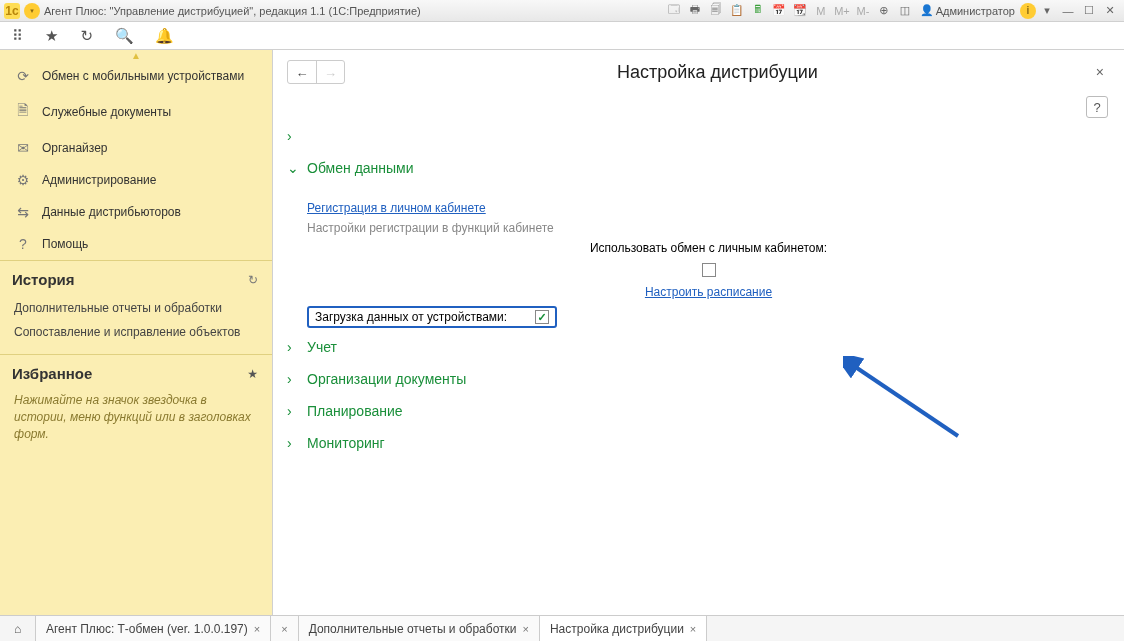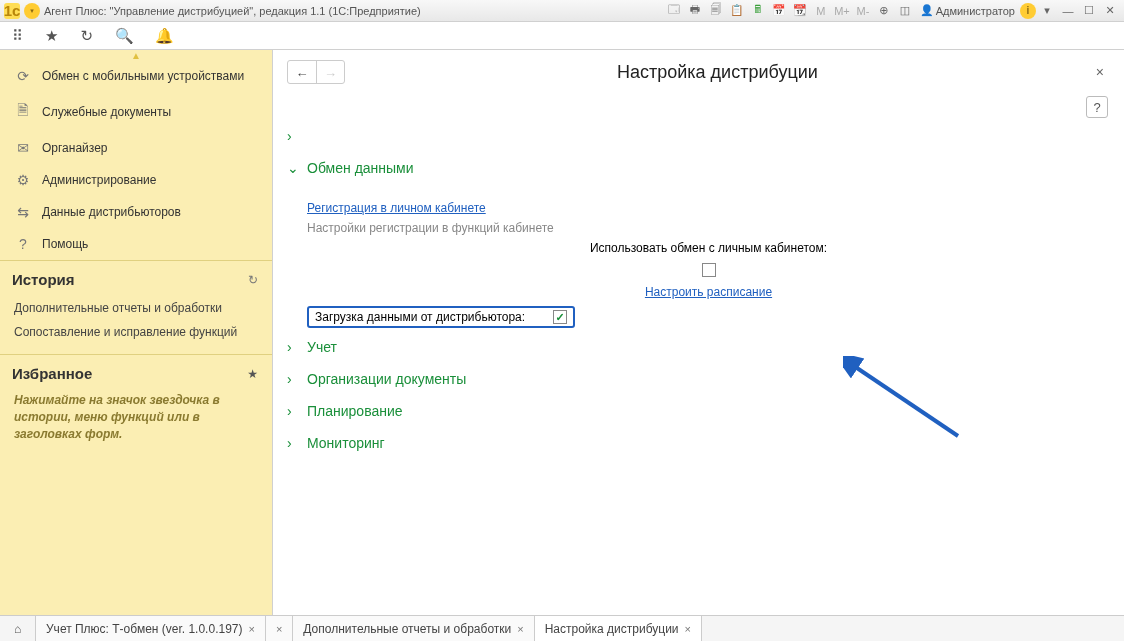--- a/index.html
+++ b/index.html
@@ -19,21 +19,21 @@
     display: flex;
     align-items: center;
     padding: 0 4px;
   }
   .titlebar-left { display: flex; align-items: center; gap: 4px; flex: 1; }
   .titlebar-right { display: flex; align-items: center; gap: 1px; }
   .tb-icon-1c {
     width: 16px; height: 16px;
     background: #ffdd55; border-radius: 3px;
     display:flex;align-items:center;justify-content:center;
-    font-size:15px;font-weight:bold;color:#b8860b;
+    font-size:12px;font-weight:bold;color:#b8860b;
   }
   .tb-dropdown {
     width:16px;height:16px;background:#ffcc33;border-radius:8px;
     display:flex;align-items:center;justify-content:center;
     font-size:7px;color:#8b6914;
   }
   .tb-title { color: #555; font-size: 11px; }
   .tb-btn {
     width: 20px; height: 18px;
     display: flex; align-items: center; justify-content: center;
@@ -87,21 +87,21 @@
     width:18px;color:#777;font-size:14px;text-align:center;
   }
   .section-hdr {
     display:flex;align-items:center;justify-content:space-between;
     padding: 10px 14px 6px 12px;
   }
   .section-title { font-size:15px; font-weight:bold; color:#333;}
   .section-body { padding: 2px 14px 10px 14px; color:#444;}
   .section-body .subitem { padding:5px 0; cursor:pointer;}
   .sep { border-top:1px solid #e0d080; }
-  .fav-hint { color:#8a7a30; font-style:italic; padding:4px 14px 10px; line-height:1.4;font-weight:bold;}
+  .fav-hint { color:#8a7a30; font-style:italic; padding:4px 14px 10px; line-height:1.4;}
 
   .content {
     flex:1;
     position:relative;
     padding: 10px 14px;
   }
   .content-hdr {
     display:flex;align-items:center;gap:8px;
     margin-bottom:8px;
   }
@@ -245,21 +245,21 @@
       </div>
     </div>
 
     <div class="sep"></div>
     <div class="section-hdr">
       <span class="section-title">История</span>
       <span style="color:#777">↻</span>
     </div>
     <div class="section-body">
       <div class="subitem">Дополнительные отчеты и обработки</div>
-      <div class="subitem">Сопоставление и исправление функций</div>
+      <div class="subitem">Сопоставление и исправление объектов</div>
     </div>
 
     <div class="sep"></div>
     <div class="section-hdr">
       <span class="section-title">Избранное</span>
       <span style="color:#555">★</span>
     </div>
     <div class="fav-hint">Нажимайте на значок звездочка в истории, меню функций или в заголовках форм.</div>
   </div>
 
@@ -289,21 +289,21 @@
     <div class="exchange-body">
       <div><span class="link">Регистрация в личном кабинете</span></div>
       <div><span class="muted">Настройки регистрации в функций кабинете</span></div>
       <div class="line-flex">
         <span>Использовать обмен с личным кабинетом:</span>
         <span class="chk"></span>
         <span class="link">Настроить расписание</span>
       </div>
       <div style="padding-top:4px">
         <span class="highlight-box">
-          <span>Загрузка данными от дистрибьютора:</span>
+          <span>Загрузка данных от устройствами:</span>
           <span class="chk checked"></span>
         </span>
       </div>
     </div>
 
     <div class="group-row">
       <span class="chev">›</span>
       <span>Учет</span>
     </div>
     <div class="group-row">
@@ -326,21 +326,21 @@
         </marker>
       </defs>
       <line x1="115" y1="80" x2="8" y2="8" stroke="#2060c0" stroke-width="4" marker-end="url(#ah)"></line>
     </svg>
   </div>
 </div>
 
 <div class="tab-bar">
   <div class="home-tab">⌂</div>
   <div class="tab">
-    <span>Учет Плюс: Т-обмен (ver. 1.0.0.197)</span>
+    <span>Агент Плюс: Т-обмен (ver. 1.0.0.197)</span>
     <span class="x">×</span>
   </div>
   <div class="tab">
     <span class="x">×</span>
   </div>
   <div class="tab">
     <span>Дополнительные отчеты и обработки</span>
     <span class="x">×</span>
   </div>
   <div class="tab active">

